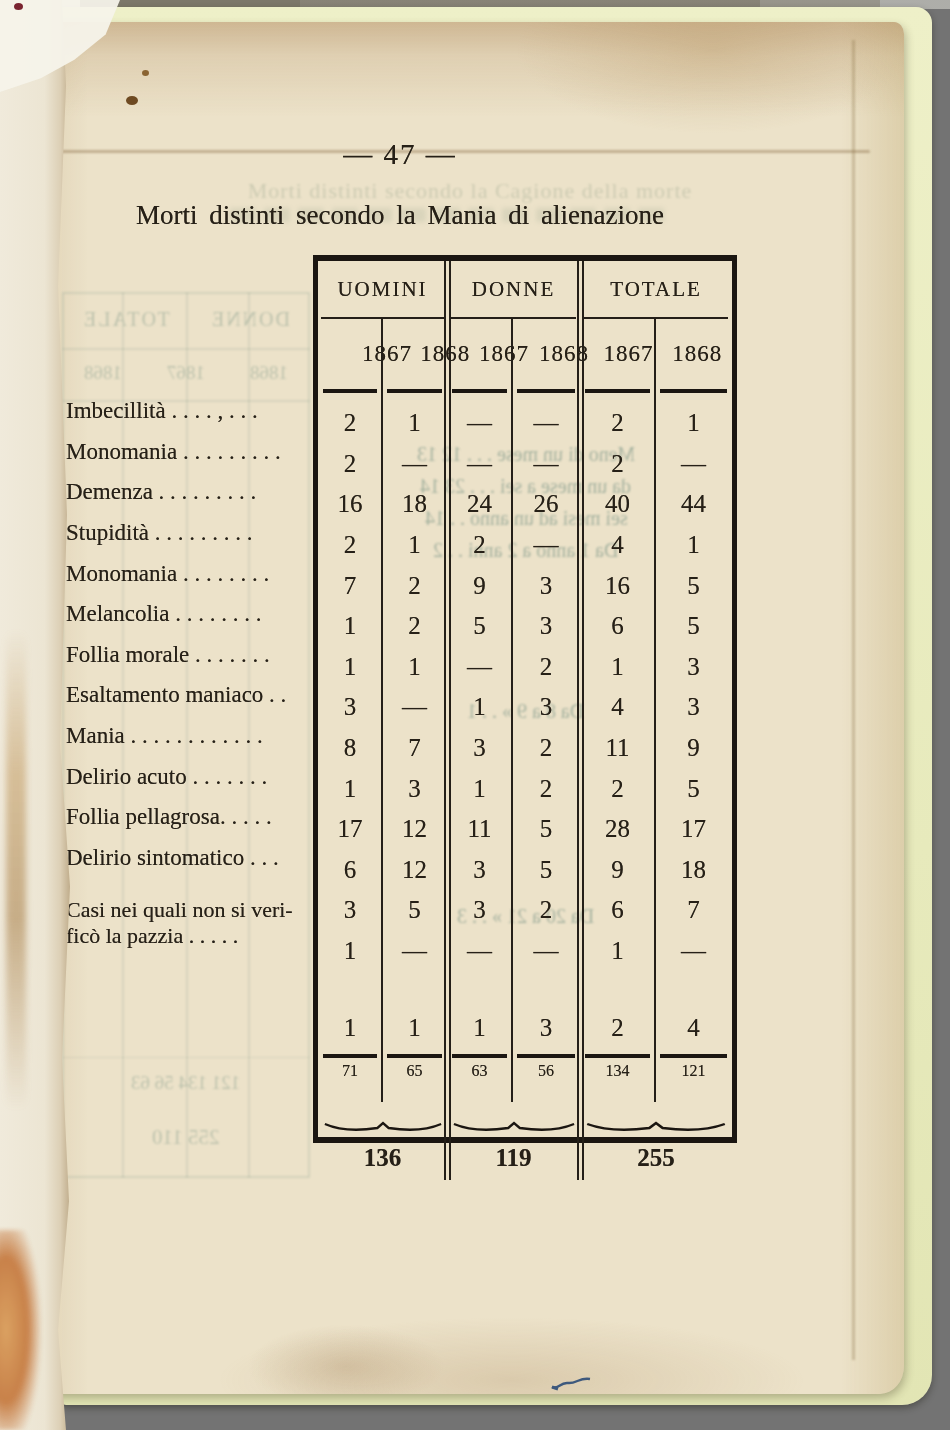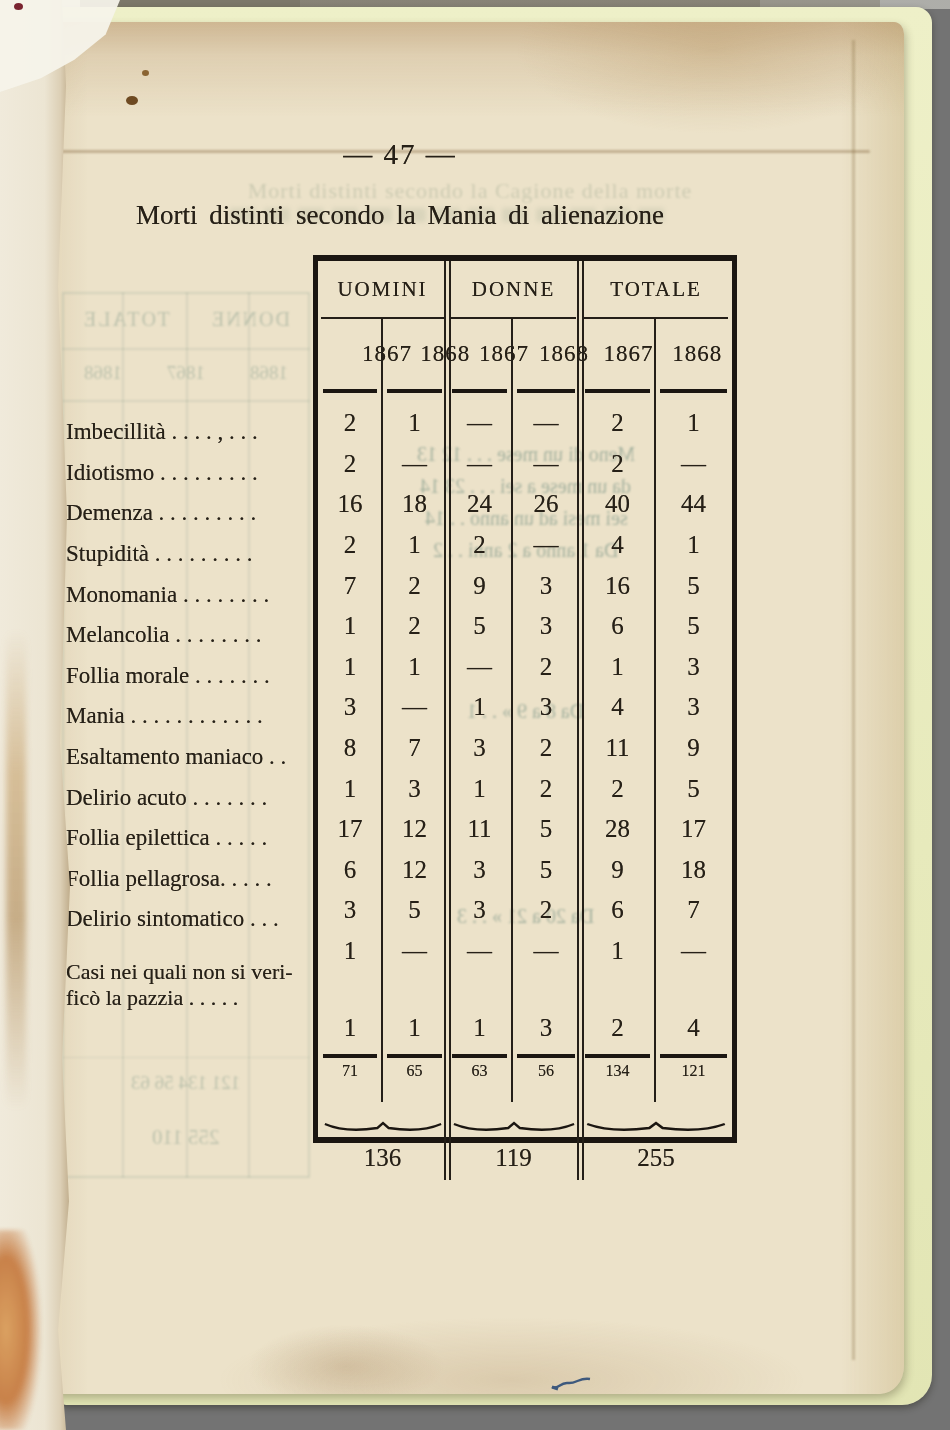--- a/index.html
+++ b/index.html
@@ -57,21 +57,21 @@
     font-size:19px;color:rgba(110,140,125,.75);}
   .mir{display:inline-block;transform:scaleX(-1);}
   .ghost-frag{position:absolute;left:330px;width:392px;text-align:center;font-size:20px;
     color:rgba(125,150,135,.62);filter:blur(1.2px);pointer-events:none;}
   .gf1{top:443px}.gf2{top:475px}.gf3{top:507px}.gf4{top:539px}.gf5{top:700px}.gf6{top:905px}
   
   .page-number{position:absolute;left:300px;top:138px;width:200px;text-align:center;
     font-size:29px;letter-spacing:2px;text-shadow:0 0 .5px rgba(38,32,23,.7);}
   .page-title{position:absolute;left:100px;top:200px;width:600px;text-align:center;
     font-size:27px;word-spacing:5px;text-shadow:0 0 .6px rgba(38,32,23,.75);}
-  .labels{position:absolute;left:66px;top:412px;width:252px;font-size:23px;}
+  .labels{position:absolute;left:66px;top:391px;width:252px;font-size:23px;}
   .lrow{height:40.6px;display:flex;align-items:center;white-space:pre-line;
     text-shadow:0 0 .5px rgba(38,32,23,.6);}
   .lrow.tall{height:71px;align-items:flex-end;padding-bottom:4px;line-height:1.18;font-size:22px;}
   .num-box{position:absolute;left:313px;top:255px;width:424px;height:888px;box-sizing:border-box;
     border:6px solid #1b1611;border-left-width:5px;border-right-width:5px;}
   .group-row{display:flex;height:56px;align-items:center;font-size:21px;letter-spacing:2px;
     text-shadow:0 0 .5px rgba(38,32,23,.7);}
   .g1{width:129px;text-align:center}.g2{width:133px;text-align:center}.g3{width:152px;text-align:center}
   .gl{position:absolute;top:56px;height:2px;background:#241f18;}
   .gl1{left:3px;width:123px}.gl2{left:132px;width:126px}.gl3{left:266px;width:144px}
@@ -86,21 +86,21 @@
   .drow{display:flex;height:40.6px;align-items:center;text-shadow:0 0 .5px rgba(38,32,23,.6);}
   .drow.tall{height:71px;align-items:flex-end;padding-bottom:8px;}
   .sep-row{display:flex;height:12px;align-items:center;}
   .sep-row .seg{display:flex;align-items:center;}
   .tot-row{display:flex;height:48px;align-items:flex-start;font-size:16px;
     text-shadow:0 0 .5px rgba(38,32,23,.6);}
   .brace-row{display:flex;height:34px;align-items:center;}
   .brace-row .bcell{display:flex;justify-content:center;}
   .gtot-row{display:flex;height:44px;align-items:flex-start;font-size:25px;
     text-shadow:0 0 .5px rgba(38,32,23,.6);}
-  .gtot-row span{text-align:center;}
+  .gtot-row span{text-align:center;font-weight:bold;}
   .vthin{position:absolute;width:2px;top:56px;height:785px;background:#241f18;}
   .v1{left:63px}.v2{left:193px}.v3{left:336px}
   .vdouble{position:absolute;width:7px;top:0;height:919px;box-sizing:border-box;
     border-left:2px solid #241f18;border-right:2px solid #241f18;}
   .d1{left:126px}.d2{left:259px}
   .squiggle{position:absolute;left:550px;top:1374px;opacity:.9;}
 </style>
 </head>
 <body>
 
@@ -144,30 +144,29 @@
   <div class="ghost-frag gf3"><span class="mir">sei mesi ad un anno  .  .  14</span></div>
   <div class="ghost-frag gf4"><span class="mir">Da 1 anno a 2 anni  .  .  2</span></div>
   <div class="ghost-frag gf5"><span class="mir">Da 8 a 9  »  .  .  1</span></div>
   <div class="ghost-frag gf6"><span class="mir">Da 20 a 21  »  .  .  3</span></div>
 
   <div class="page-number">— 47 —</div>
   <div class="page-title">Morti distinti secondo la Mania di alienazione</div>
 
   <div class="labels">
     <div class="lrow">Imbecillità  . . . . , . . .</div>
-    <div class="lrow">Idiotismo  . . . . . . . . .</div>
+    <div class="lrow">Monomania  . . . . . . . . .</div>
     <div class="lrow">Demenza  . . . . . . . . .</div>
     <div class="lrow">Stupidità  . . . . . . . . .</div>
     <div class="lrow">Monomania . . . . . . . .</div>
     <div class="lrow">Melancolia  . . . . . . . .</div>
     <div class="lrow">Follia morale . . . . . . .</div>
+    <div class="lrow">Esaltamento maniaco . .</div>
     <div class="lrow">Mania  . . . . . . . . . . . .</div>
-    <div class="lrow">Esaltamento maniaco . .</div>
     <div class="lrow">Delirio acuto . . . . . . .</div>
-    <div class="lrow">Follia epilettica  . . . . .</div>
     <div class="lrow">Follia pellagrosa. . . . .</div>
     <div class="lrow">Delirio sintomatico  . . .</div>
     <div class="lrow tall">Casi nei quali non si veri-
 ficò la pazzia  . . . . .</div>
   </div>
 
   <div class="num-box">
     <div class="group-row">
       <span class="g1">UOMINI</span>
       <span class="g2">DONNE</span>

